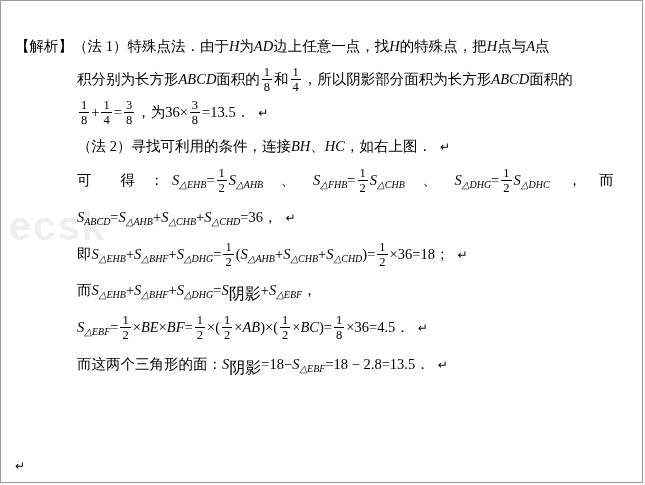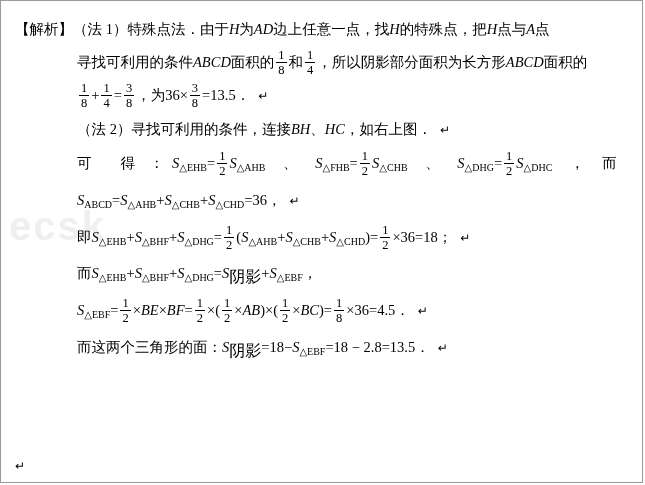--- a/index.html
+++ b/index.html
@@ -25,42 +25,42 @@
     font-weight:bold;
     color:#efefef;
     letter-spacing:2px;
     z-index:0;
     user-select:none;
     margin-top:28px;
   }
   .content{
     position:relative;
     z-index:2;
-    padding:12px 14px 0 14px;
+    padding:29px 14px 0 14px;
   }
   .line{
     font-size:14.5px;
     line-height:33px;
     white-space:nowrap;
   }
   .indent1{ padding-left:62px; }
   i, .it{ font-family:"Liberation Serif", serif; font-style:italic; }
   .frac{
     display:inline-block;
     vertical-align:middle;
     text-align:center;
     font-size:12.5px;
     line-height:1.12;
     margin:0 2px;
     position:relative;
     top:-1px;
   }
   .frac .num{ display:block; padding:0 2px; }
   .frac .den{ display:block; border-top:1px solid #000; padding:0 2px; }
-  .sub{ font-size:10px; vertical-align:-0.28em; }
+  .sub{ font-size:10px; vertical-align:-0.28em; font-style:italic;}
   .subn{ font-size:16px; vertical-align:-0.28em; font-style:normal;}
   .op{ font-style:normal; }
   .pilcrow{ font-style:normal; color:#000; font-size:12px; }
   .sp-wide{ letter-spacing:14px; }
   .bottomline{
     position:absolute;
     left:14px; bottom:8px;
     font-size:12px;
     z-index:2;
   }
@@ -74,21 +74,21 @@
   <div class="watermark">ecsk</div>
 
   <div class="content">
 
     <div class="line">
       <span>【解析】</span><span>（法 1）特殊点法．由于</span><span class="it">H</span><span>为</span><span class="it">AD</span><span>边上任意一点，找</span><span class="it">H</span><span>的特殊点，把</span><span class="it">H</span><span>点与</span><span class="it">A</span><span>点</span>
     </div>
 
 
     <div class="line indent1">
-      <span>寻找可利用的条件</span><span class="it">ABCD</span><span>面积的</span><span class="frac"><span class="num">1</span><span class="den">8</span></span><span>和</span><span class="frac"><span class="num">1</span><span class="den">4</span></span><span>，所以阴影部分面积为长方形</span><span class="it">ABCD</span><span>面积的</span>
+      <span>积分别为长方形</span><span class="it">ABCD</span><span>面积的</span><span class="frac"><span class="num">1</span><span class="den">8</span></span><span>和</span><span class="frac"><span class="num">1</span><span class="den">4</span></span><span>，所以阴影部分面积为长方形</span><span class="it">ABCD</span><span>面积的</span>
     </div>
 
     <div class="line indent1">
       <span class="frac"><span class="num">1</span><span class="den">8</span></span><span class="op">+</span><span class="frac"><span class="num">1</span><span class="den">4</span></span><span class="op">=</span><span class="frac"><span class="num">3</span><span class="den">8</span></span><span>，为</span><span class="op">36</span><span class="op">×</span><span class="frac"><span class="num">3</span><span class="den">8</span></span><span class="op">=</span><span class="op">13.5</span><span>．</span><span class="nbsp"></span><span class="pilcrow">↵</span>
     </div>
 
     <div class="line indent1">
       <span>（法 2）寻找可利用的条件，连接</span><span class="it">BH</span><span>、</span><span class="it">HC</span><span>，如右上图．</span><span class="nbsp"></span><span class="pilcrow">↵</span>
     </div>
 

